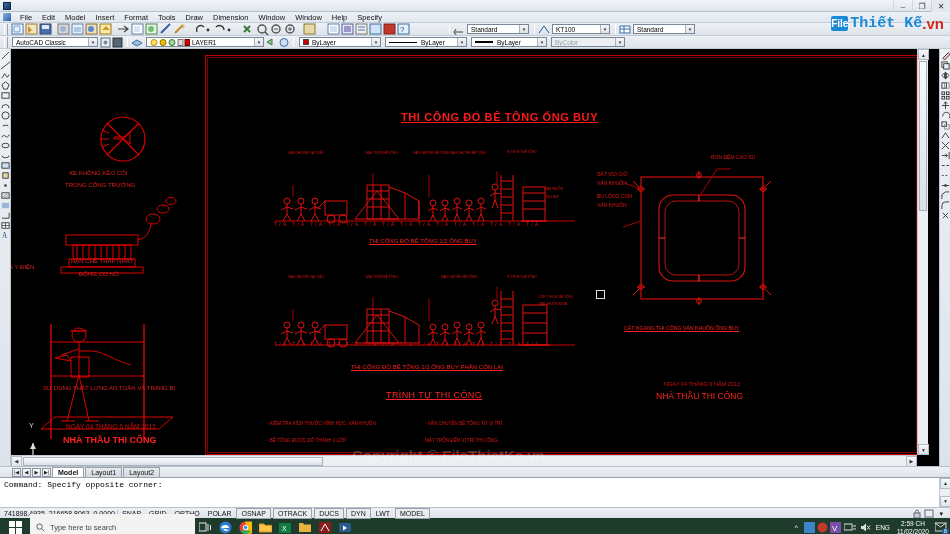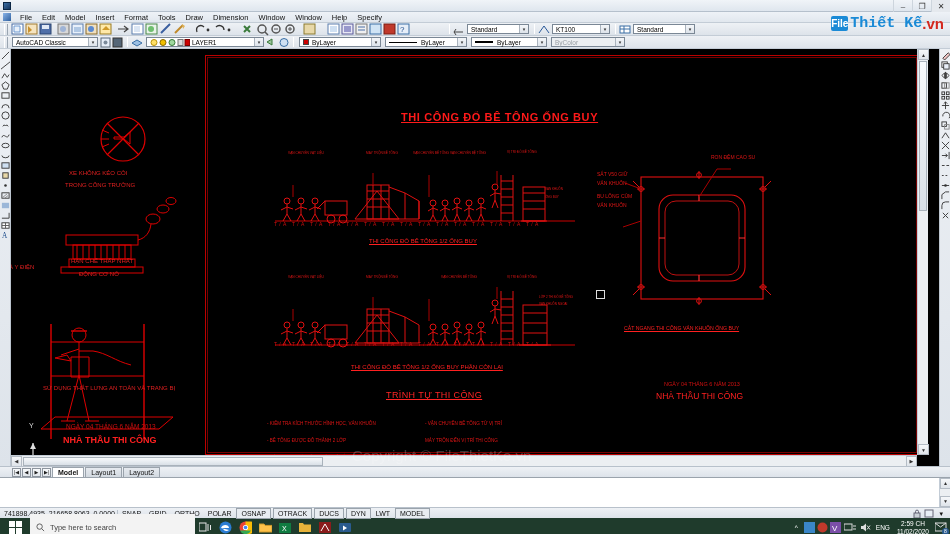--- a/index.html
+++ b/index.html
@@ -99,21 +99,21 @@
   .sitem.inset{border:1px solid #9aa3ac;background:#e8ecf1;margin:0 1px;}
   #statusright{margin-left:auto;display:flex;align-items:center;padding-right:3px;}
   
   #taskbar{height:19px;background:#1f3b2c;display:flex;align-items:center;}
   #startbtn{width:30px;height:19px;display:flex;align-items:center;justify-content:center;}
   #searchbox{width:165px;height:28px;background:#f3f3f3;border-radius:0;display:flex;align-items:center;
     padding-left:6px;font-size:7.5px;color:#444;}
   .tbico{width:18px;height:19px;display:flex;align-items:center;justify-content:center;margin:0 1px;}
   #tray{margin-left:auto;display:flex;align-items:center;color:#fff;font-size:6.5px;padding-right:3px;}
   #clock{line-height:8px;text-align:center;margin:0 4px;}
-  .watermark{position:absolute;color:rgba(255,255,255,.22);font-weight:normal;text-align:right;}
+  .watermark{position:absolute;color:rgba(255,255,255,.22);font-weight:bold;text-align:right;}
 </style>
 </head>
 <body>
 
 <div id="titlebar">
   <span class="app-ico"></span>
   <div id="winbtns">
     <div>–</div>
     <div>❐</div>
     <div>✕</div>
@@ -654,20 +654,21 @@
   <div class="navb">|◀</div>
   <div class="navb">◀</div>
   <div class="navb">▶</div>
   <div class="navb">▶|</div>
   <div class="ltab active">Model</div>
   <div class="ltab">Layout1</div>
   <div class="ltab">Layout2</div>
 </div>
 
 <div id="cmdwin">
+  <div class="cl">Command: Specify opposite corner:</div>
   <div id="cmdscroll">
     <div class="sbtn">▲</div>
     <div class="sbtn" style="position:absolute;bottom:0;">▼</div>
   </div>
 </div>
 
 <div id="statusbar">
   <span id="coords">741898.4935, 216658.8063, 0.0000</span>
   <span class="sitem">SNAP</span>
   <span class="sitem">GRID</span>

